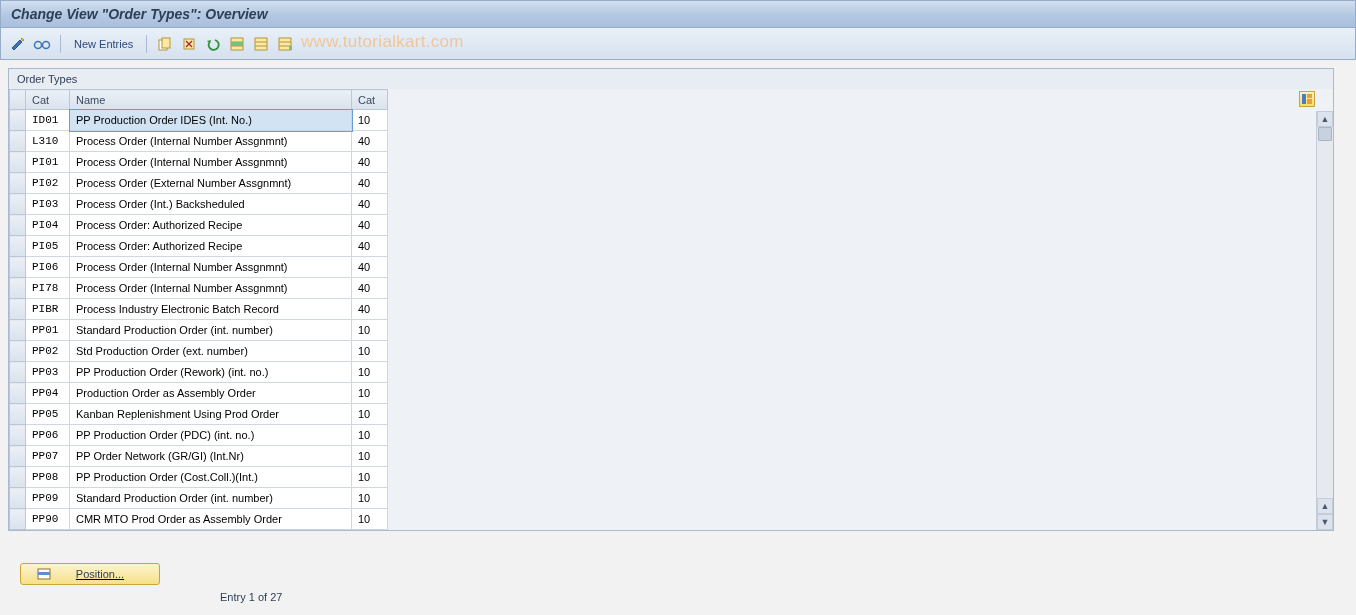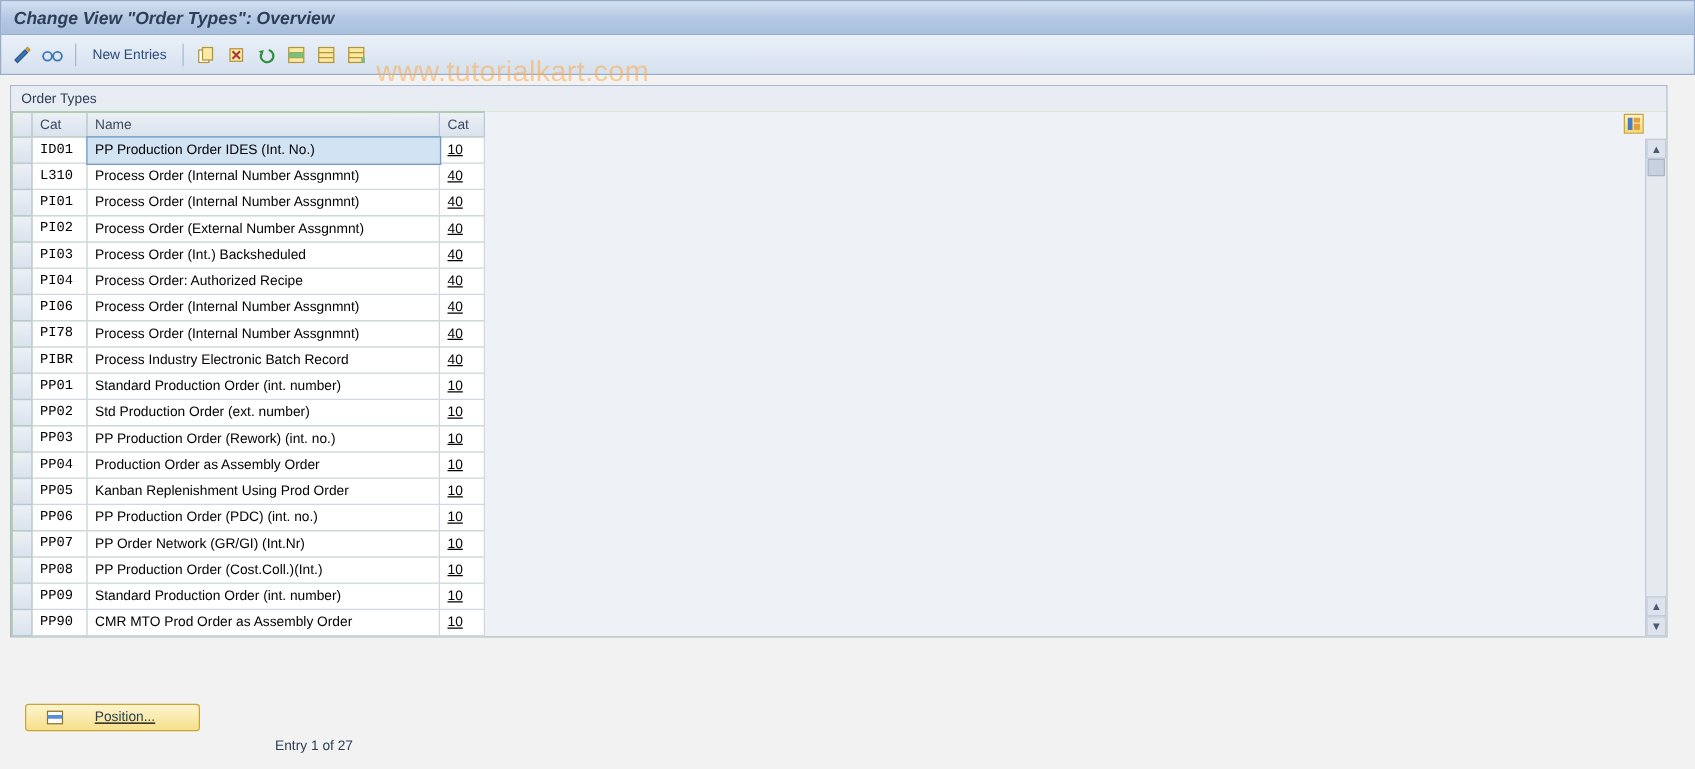--- a/index.html
+++ b/index.html
@@ -46,22 +46,22 @@
     cursor: pointer;
   }
   .tb-link {
     color: #2c4a7a;
     cursor: pointer;
     padding: 0 4px;
   }
   .watermark {
     position: absolute;
     left: 300px;
-    top: 16px;
-    font-size: 23px;
+    top: 4px;
+    font-size: 17px;
     color: #ffa94d;
     opacity: 0.55;
     font-family: Arial;
     pointer-events: none;
     letter-spacing: 0.3px;
   }
   .sep {
     width: 1px;
     height: 18px;
     background: #a9b9cf;
@@ -77,21 +77,21 @@
   }
   .panel-title {
     padding: 4px 8px;
     font-size: 11px;
     color: #2c3e55;
     background: #e8edf4;
     height: 20px;
   }
   .panel-body {
     display: flex;
-    background: #84cc16;
+    background: #fdba74;
     position: relative;
   }
   .grid {
     border-collapse: collapse;
     font-size: 11px;
   }
   .grid th {
     background: linear-gradient(to bottom,#ecf0f6 0%,#dae2ed 100%);
     border: 1px solid #bcc7d6;
     padding: 2px 6px;
@@ -107,21 +107,21 @@
     background: #ffffff;
   }
   .col-rowhead {
     width: 16px;
     min-width:16px;
     background: linear-gradient(to bottom,#ecf0f6 0%,#dae2ed 100%)!important;
     border:1px solid #bcc7d6 !important;
   }
   .col-cat { width: 44px; min-width:44px; background:#f4f6f9; font-family: "Courier New", monospace; }
   .col-name { width: 282px; min-width:282px; background:#ffffff; }
-  .col-cat2 { width: 36px; min-width:32px; background:#f4f6f9;text-decoration:underline;}
+  .col-cat2 { width: 36px; min-width:32px; background:#f4f6f9;}
   .selected-cell { background:#d2e3f4 !important; outline:1px solid #6b9bd1; }
   .right-gap {
     flex: 1;
     background:#eef2f7;
   }
   .corner-btn {
     position:absolute;
     right: 18px;
     top: 2px;
     width:16px;height:16px;
@@ -288,20 +288,26 @@
             </tr>
             <tr>
               <td class="col-rowhead"></td>
               <td class="col-cat">PI03</td>
               <td class="col-name">Process Order (Int.) Backsheduled</td>
               <td class="col-cat2">40</td>
             </tr>
             <tr>
               <td class="col-rowhead"></td>
               <td class="col-cat">PI04</td>
+              <td class="col-name">Process Order: Authorized Recipe</td>
+              <td class="col-cat2">40</td>
+            </tr>
+            <tr>
+              <td class="col-rowhead"></td>
+              <td class="col-cat">PI05</td>
               <td class="col-name">Process Order: Authorized Recipe</td>
               <td class="col-cat2">40</td>
             </tr>
             <tr>
               <td class="col-rowhead"></td>
               <td class="col-cat">PI06</td>
               <td class="col-name">Process Order (Internal Number Assgnmnt)</td>
               <td class="col-cat2">40</td>
             </tr>
             <tr>

